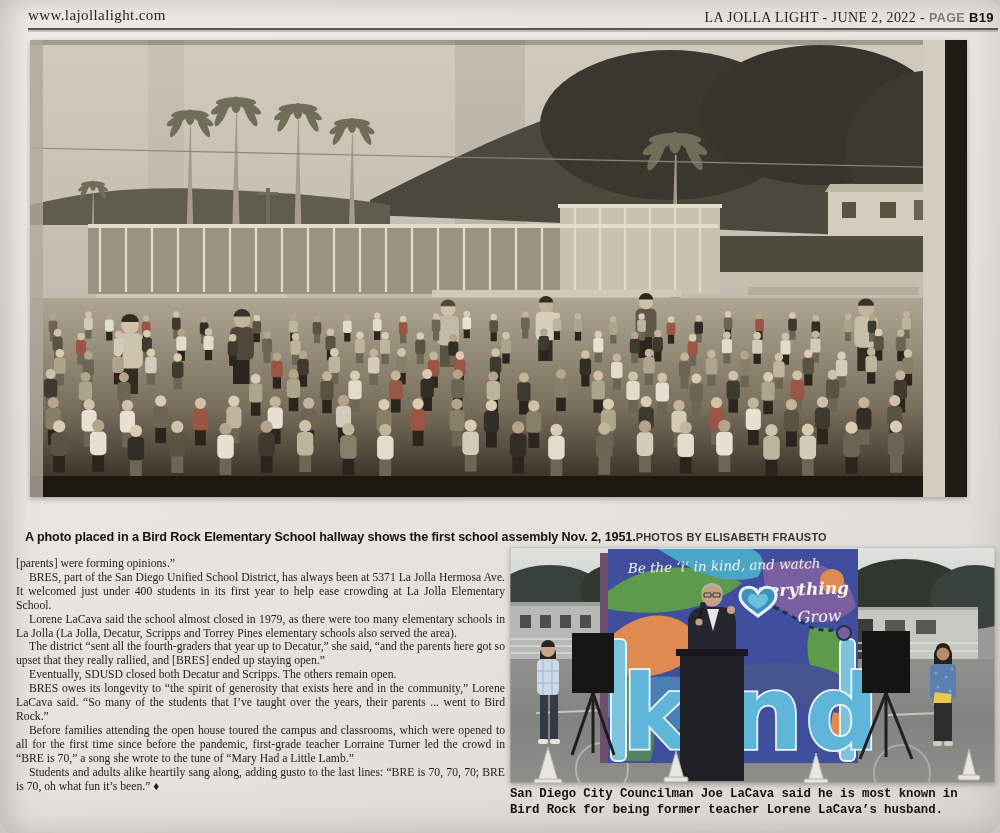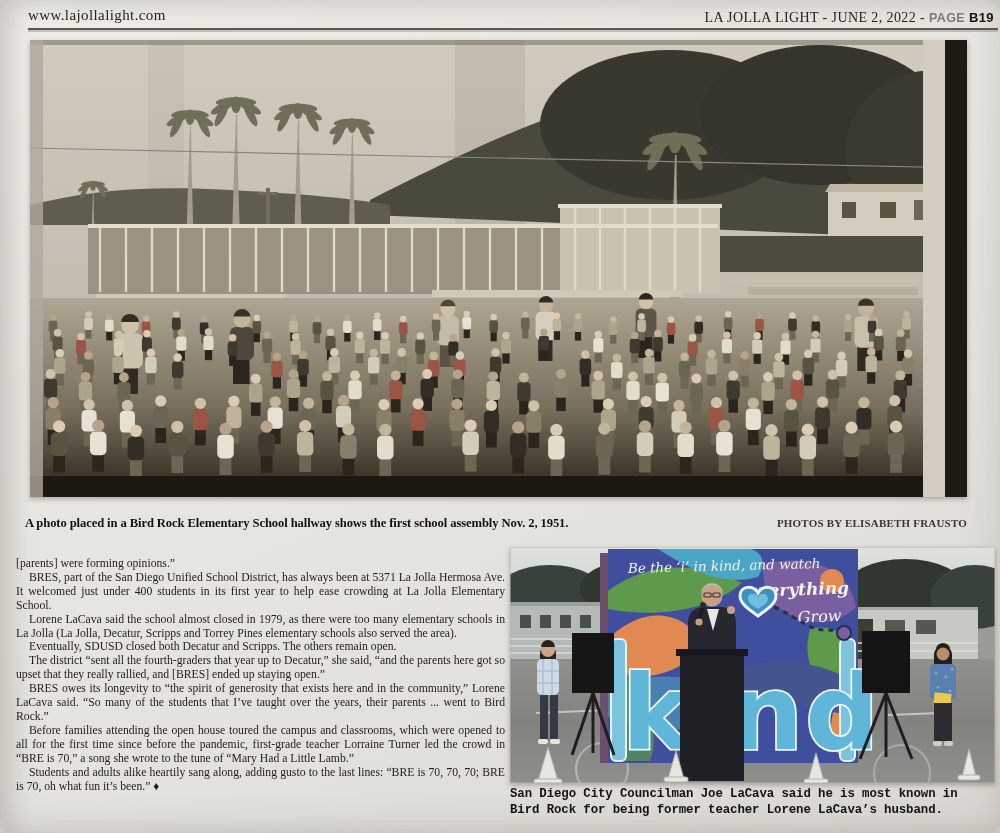--- a/index.html
+++ b/index.html
@@ -8,22 +8,22 @@
         box-shadow:inset 0 0 40px rgba(80,75,65,.18), inset 12px 0 18px rgba(90,85,75,.12);
         font-family:"Liberation Serif",serif;color:#1d1a17;border-radius:14px;}
   .hdr-left{position:absolute;left:28px;top:7px;font-size:15px;letter-spacing:.4px;color:#262320;}
   .hdr-right{position:absolute;right:6px;top:10px;font-size:14px;letter-spacing:.4px;color:#262320;white-space:nowrap;}
   .hdr-right .pg-label{font-family:"Liberation Sans",sans-serif;font-weight:bold;font-size:12.5px;color:#7d7a74;}
   .hdr-right .pg-num{font-family:Liberation Sans, sans-serif;font-weight:bold;font-size:13px;color:#14120f;}
   .hdr-rule{position:absolute;left:28px;right:2px;top:28px;height:2px;background:#5b5751;box-shadow:0 2px 0 rgba(120,115,105,.35);}
   .photo1{position:absolute;left:30px;top:40px;width:937px;height:457px;background:#cdc8bc;
           box-shadow:0 2px 5px rgba(60,55,45,.35);}
   .photo1 svg{display:block;}
-  .cap-row{position:absolute;left:25px;top:516px;width:942px;display:flex;justify-content:space-between;align-items:baseline;
-           font-family:Liberation Serif, serif;}
+  .cap-row{position:absolute;left:25px;top:530px;width:942px;display:flex;align-items:baseline;
+           font-family:Liberation Sans, sans-serif;}
   .cap-main{font-weight:bold;font-size:12.6px;letter-spacing:-.1px;color:#14120f;}
   .cap-credit{font-weight:bold;font-size:11px;letter-spacing:.2px;color:#3a3732;}
   .headline{position:absolute;left:25px;top:528px;margin:0;font-family:"Liberation Sans",sans-serif;
             font-weight:bold;font-size:16.5px;letter-spacing:.6px;color:#14110e;}
   .article{position:absolute;left:16px;top:557px;width:489px;font-size:11.7px;line-height:13.9px;
            text-align:justify;color:#201d19;}
   .article p{margin:0;text-indent:13px;}
   .article p.flush{text-indent:0;}
   .photo2{position:absolute;left:510px;top:547px;width:485px;height:236px;background:#9a9a96;
           box-shadow:0 2px 5px rgba(60,55,45,.35);}
@@ -928,22 +928,22 @@
   <div class="cap-row">
     <span class="cap-main">A photo placed in a Bird Rock Elementary School hallway shows the first school assembly Nov. 2, 1951.</span>
     <span class="cap-credit">PHOTOS BY ELISABETH FRAUSTO</span>
   </div>
 
 
   <div class="article">
     <p class="flush">[parents] were forming opinions.”</p>
     <p>BRES, part of the San Diego Unified School District, has always been at 5371 La Jolla Hermosa Ave. It welcomed just under 400 students in its first year to help ease crowding at La Jolla Elementary School.</p>
     <p>Lorene LaCava said the school almost closed in 1979, as there were too many elementary schools in La Jolla (La Jolla, Decatur, Scripps and Torrey Pines elementary schools also served the area).</p>
+    <p>The district “sent all the fourth-graders that year up to Decatur,” she said, “and the parents here got so upset that they really rallied, and [BRES] ended up staying open.”</p>
     <p>Eventually, SDUSD closed both Decatur and Scripps. The others remain open.</p>
-    <p>The district “sent all the fourth-graders that year up to Decatur,” she said, “and the parents here got so upset that they really rallied, and [BRES] ended up staying open.”</p>
     <p>BRES owes its longevity to “the spirit of generosity that exists here and in the community,” Lorene LaCava said. “So many of the students that I’ve taught over the years, their parents ... went to Bird Rock.”</p>
     <p>Before families attending the open house toured the campus and classrooms, which were opened to all for the first time since before the pandemic, first-grade teacher Lorraine Turner led the crowd in “BRE is 70,” a song she wrote to the tune of “Mary Had a Little Lamb.”</p>
     <p>Students and adults alike heartily sang along, adding gusto to the last lines: “BRE is 70, 70, 70; BRE is 70, oh what fun it’s been.” ♦</p>
   </div>
 
   <figure class="photo2" style="margin:0">
     <svg width="485" height="236" viewBox="0 0 485 236">
       <defs>
         <linearGradient id="skyG2" x1="0" y1="0" x2="0" y2="1">
           <stop offset="0" stop-color="#dfe2df"></stop>

